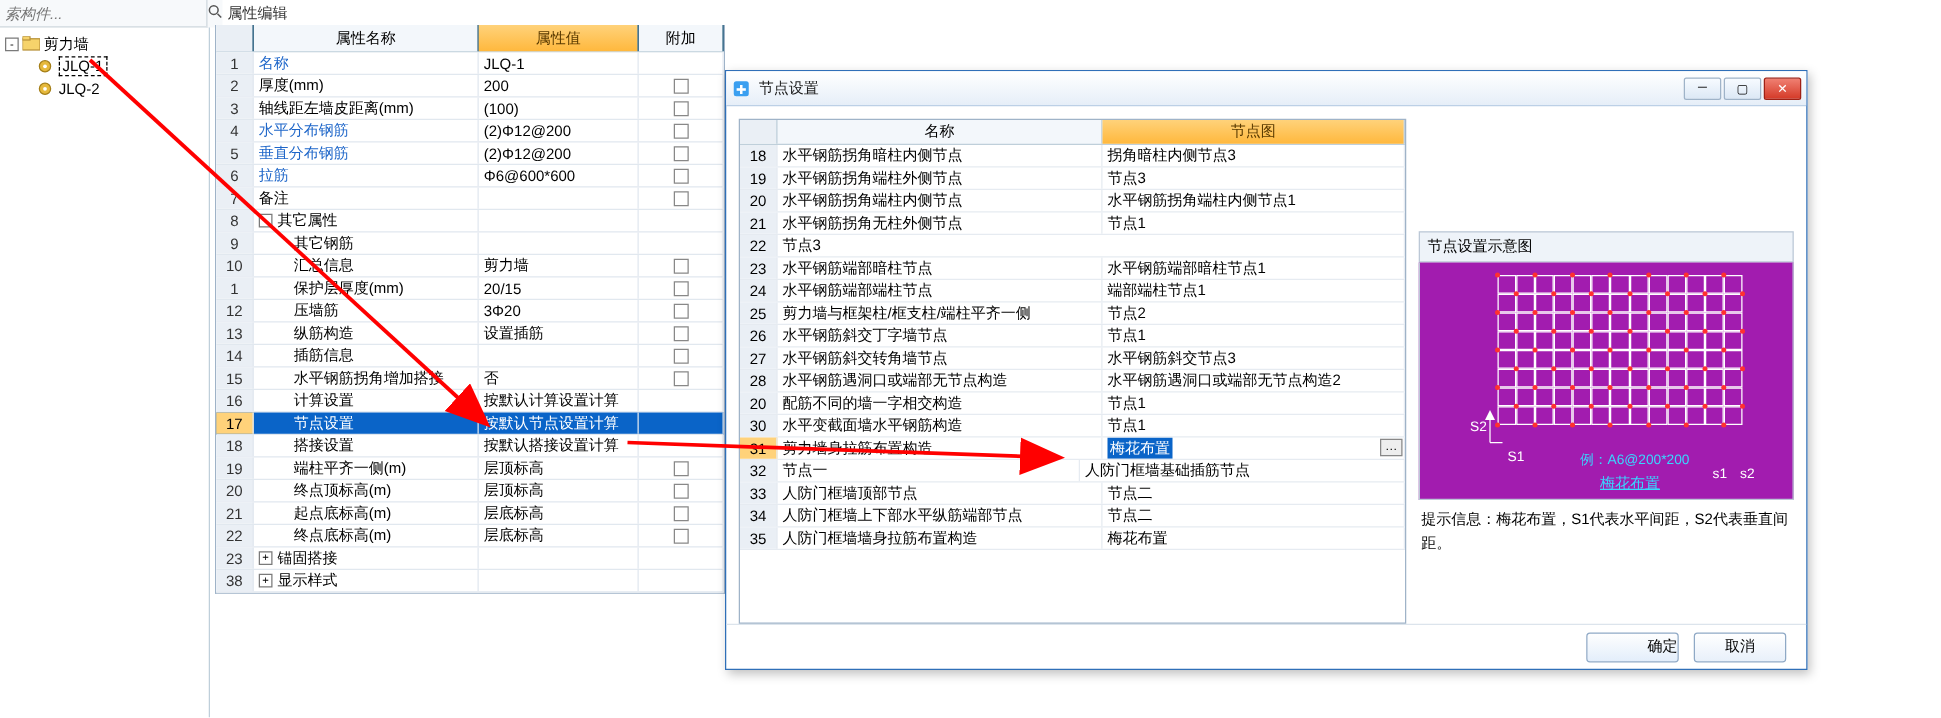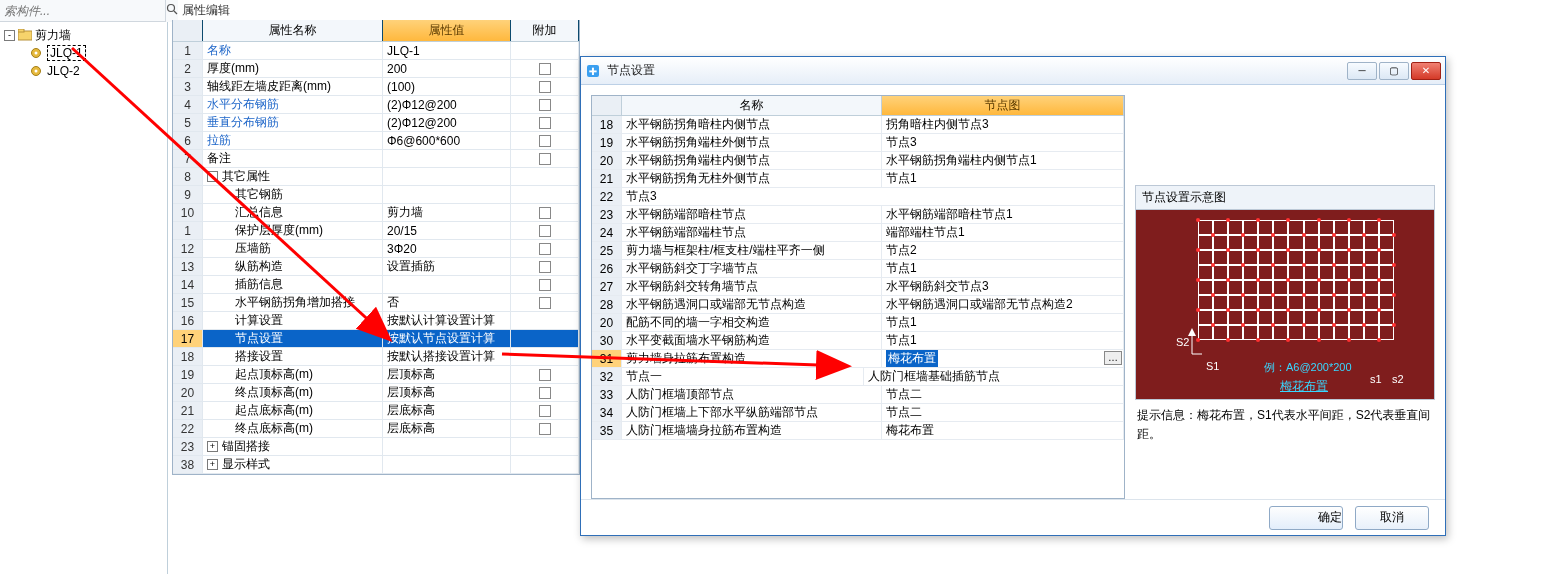--- a/index.html
+++ b/index.html
@@ -66,21 +66,21 @@
 .nc-name{width:260px;}
 .nc-img{flex:1;}
 .nrow.sel{ }
 .nrow.sel .nc-row{background:#ffd27a;}
 .nrow.sel .nc-img{position:relative;}
 .nrow.sel .nc-img .valbox{ background:#0a64c8; color:#fff; padding:0 2px; display:inline-block; }
 .ellipsis-btn{position:absolute; right:1px; top:1px; width:18px; height:14px; border:1px solid #888; background:#eee; font-size:10px; line-height:12px; text-align:center; cursor:pointer;}
 
 .preview-pane{width:300px; display:flex; flex-direction:column;}
 .preview-title{border:1px solid #bcc8d6; background:#eef3f9; padding:3px 6px; font-size:12px;}
-.preview-canvas{border:1px solid #bcc8d6; border-top:none; height:190px; background:#7f1d1d; position:relative;}
+.preview-canvas{border:1px solid #bcc8d6; border-top:none; height:190px; background:#a21caf; position:relative;}
 .hint{font-size:12px; padding:6px 2px; line-height:1.6;}
 
 .arrow-svg{position:absolute; pointer-events:none; z-index:50;}
 
 .dlg-footer{height:36px; display:flex; align-items:center; justify-content:flex-end; gap:12px; padding:0 16px; border-top:1px solid #dce4ec;}
 .btn{min-width:74px; height:24px; border:1px solid #8fa9c6; background:linear-gradient(#ffffff,#e8f0fa); border-radius:3px; cursor:pointer; font-size:12px;}
 .btn.primary{background:linear-gradient(#fefefe,#e3eefb);text-align:right;}
 
 
 .pv-grid{position:absolute; left:62px; top:10px; width:196px; height:120px;}
@@ -309,21 +309,21 @@
           <div class="gc gc-row">18</div>
           <div class="gc gc-name indent2">
             <span>搭接设置</span>
           </div>
           <div class="gc gc-value">按默认搭接设置计算</div>
           <div class="gc gc-extra"></div>
         </div>
         <div class="grow">
           <div class="gc gc-row">19</div>
           <div class="gc gc-name indent2">
-            <span>起点顶标高(m)</span>
+            <span>端柱平齐一侧(m)</span>
           </div>
           <div class="gc gc-value">层顶标高</div>
           <div class="gc gc-extra">
             <span class="chk"></span>
           </div>
         </div>
         <div class="grow">
           <div class="gc gc-row">20</div>
           <div class="gc gc-name indent2">
             <span>终点顶标高(m)</span>

